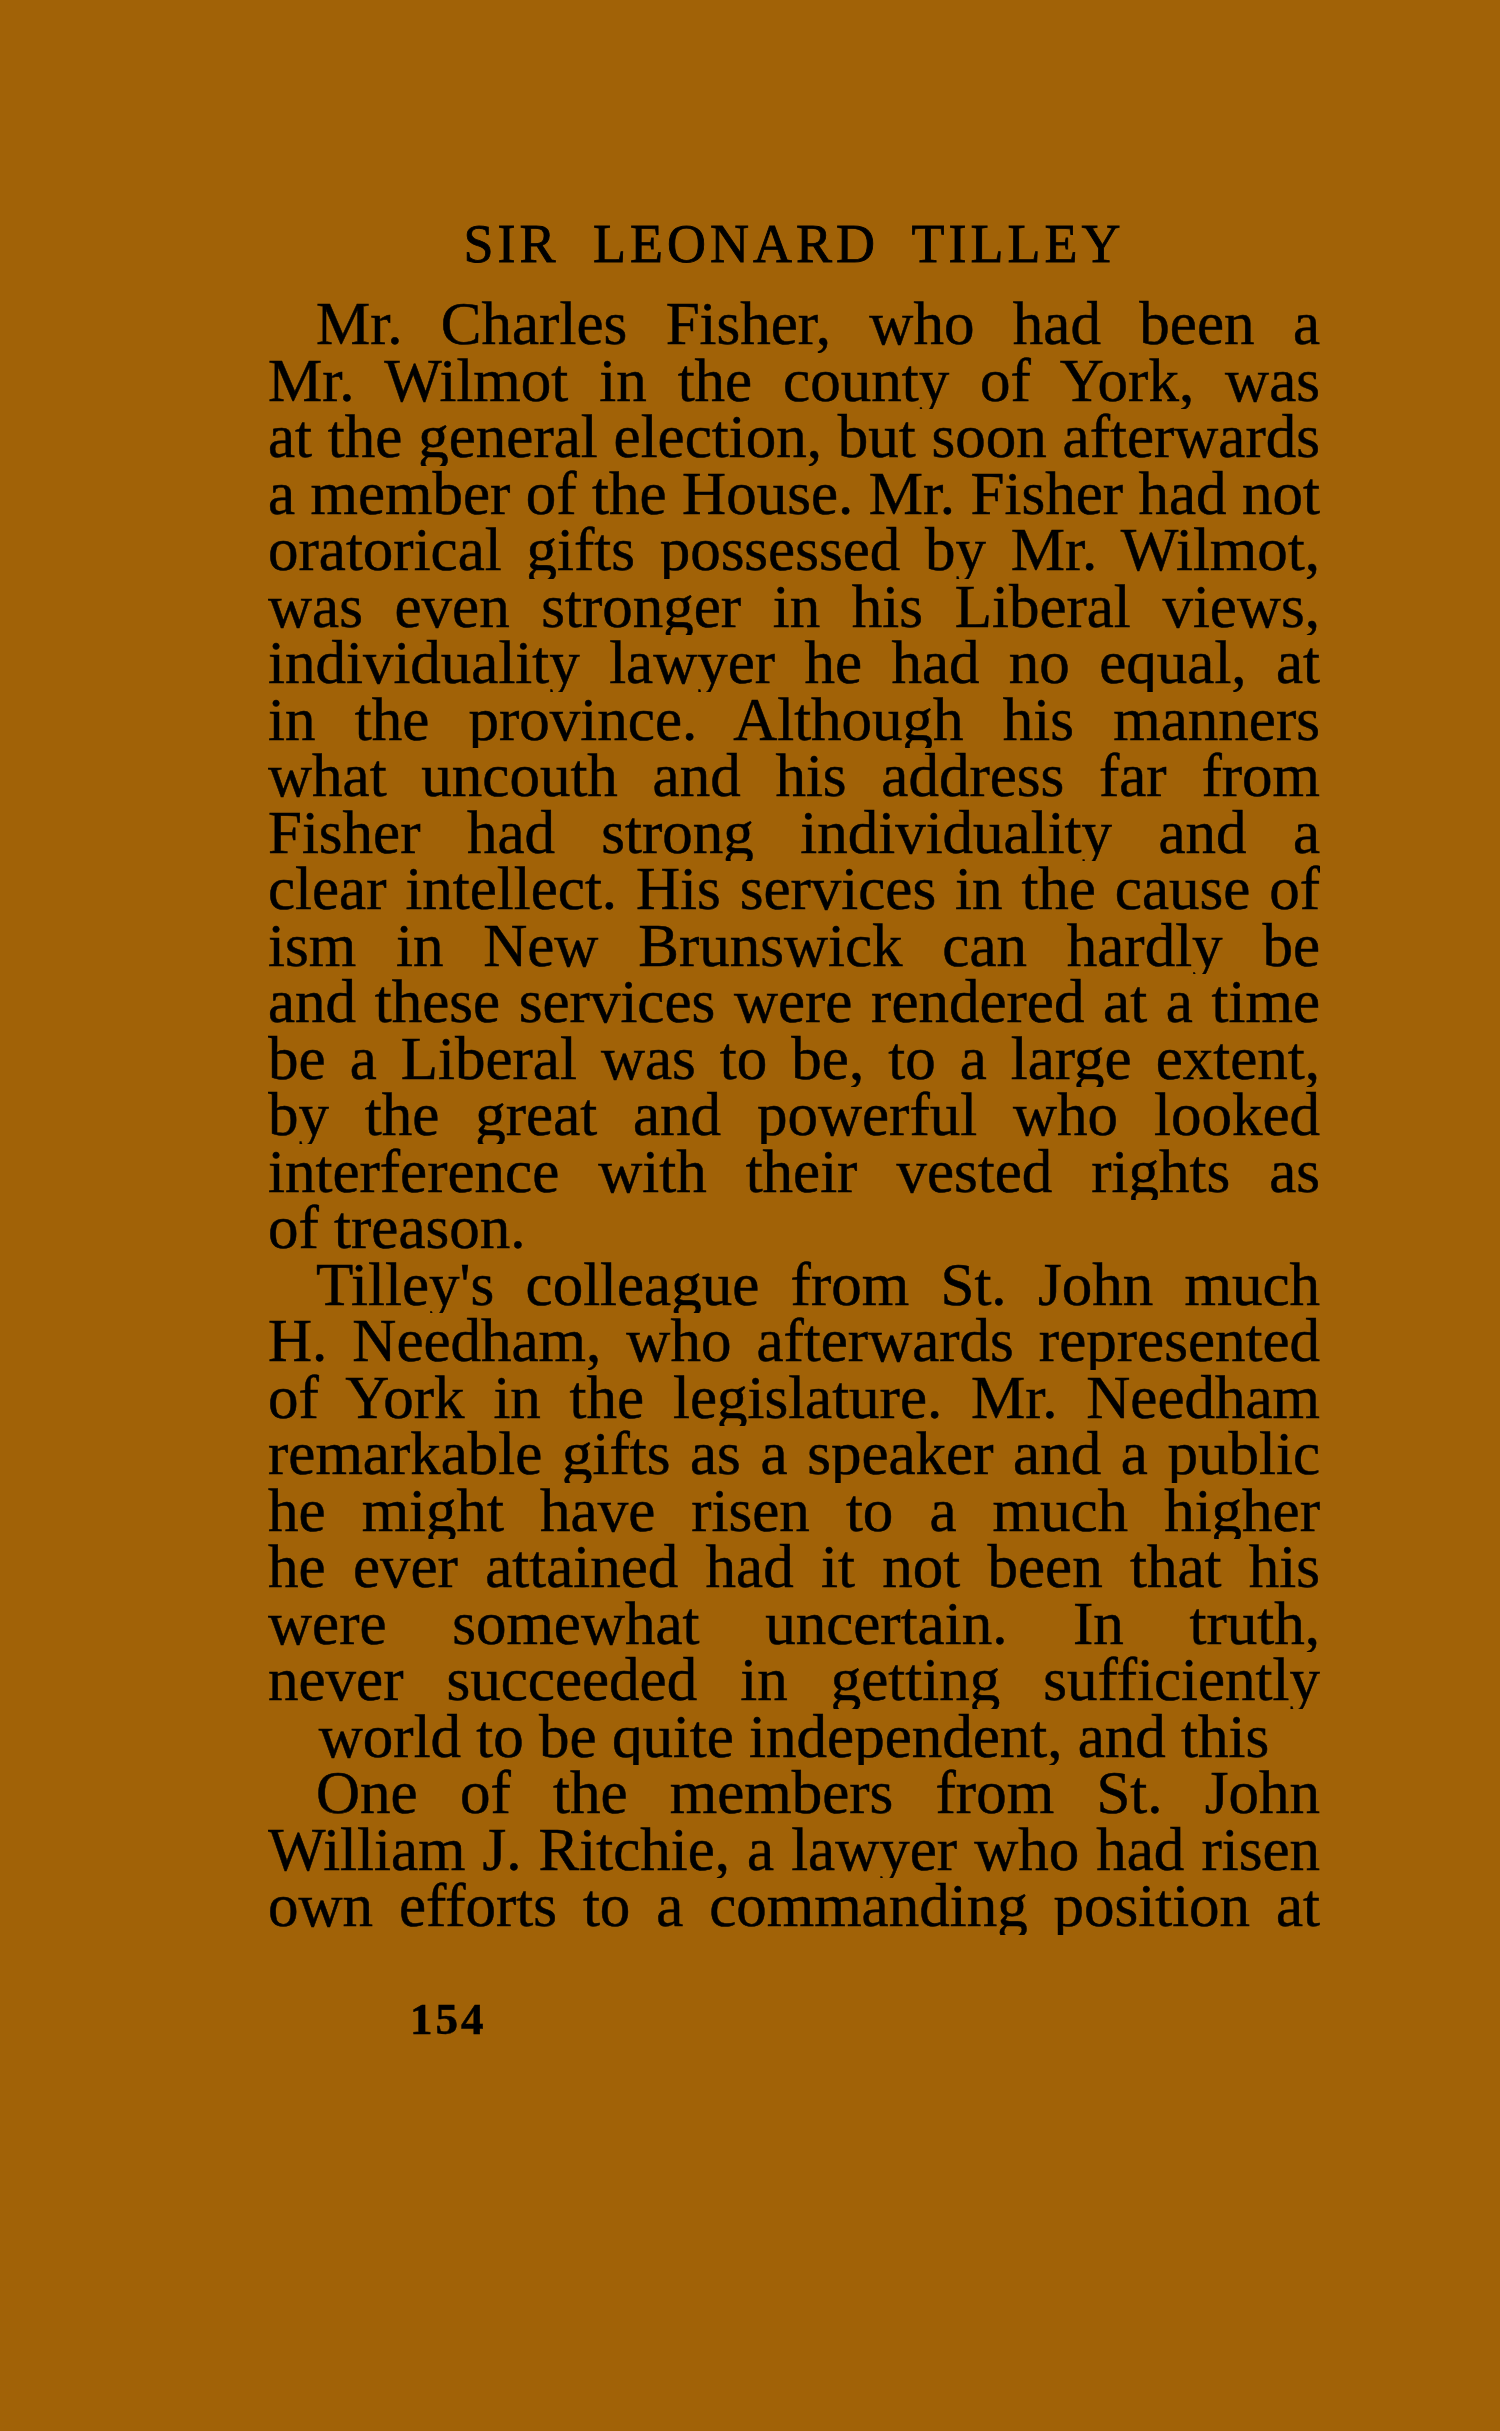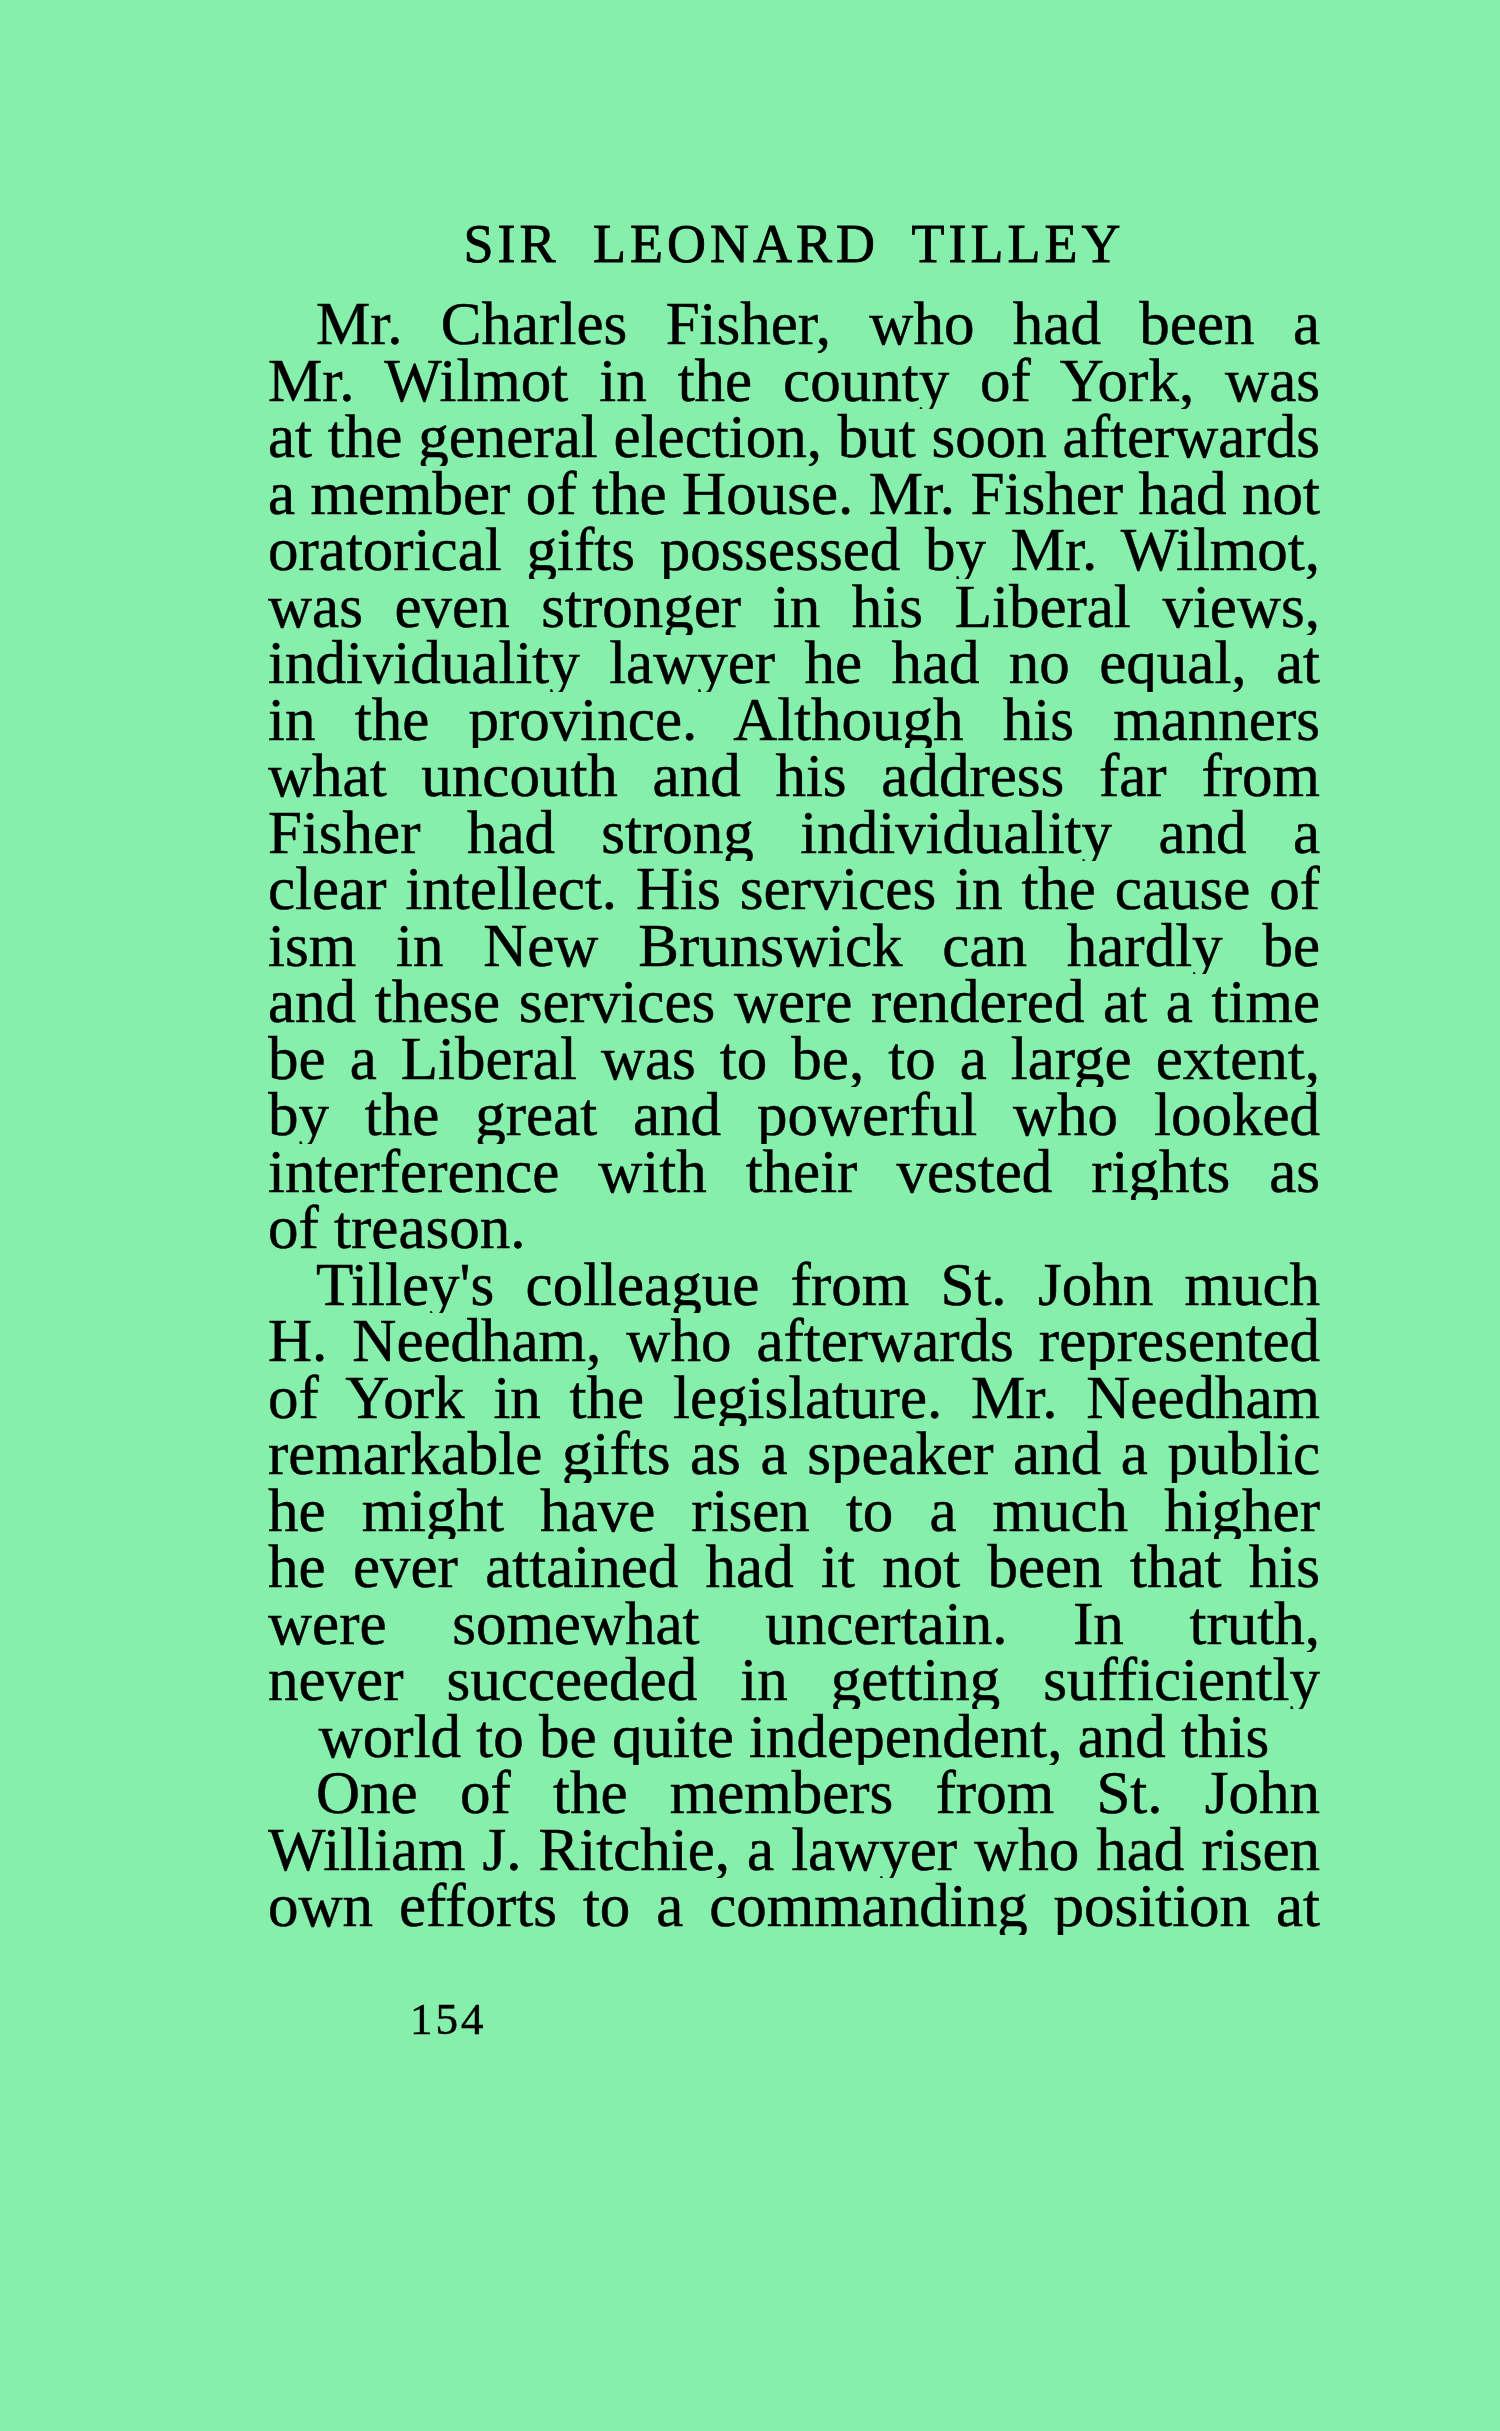--- a/index.html
+++ b/index.html
@@ -11,21 +11,21 @@
     width: 1500px;
     height: 2431px;
     position: relative;
     font-family: "Liberation Serif", serif;
     color: #000000;
     overflow: hidden;
   }
   .page {
     position: absolute;
     inset: 0;
-    background: #86efac;
+    background: #a16207;
   }
   .heading {
     position: absolute;
     top: 217px;
     left: 244px;
     width: 1100px;
     text-align: center;
     font-size: 54px;
     line-height: 54px;
     letter-spacing: 4px;
@@ -58,21 +58,21 @@
   }
   .line.indent {
     text-indent: 48px;
   }
   .folio {
     position: absolute;
     top: 1997px;
     left: 410px;
     font-size: 45px;
     line-height: 45px;
-    font-weight: normal;
+    font-weight: bold;
     letter-spacing: 3px;
     -webkit-text-stroke: 0.5px #000;
   }
 </style>
 </head>
 <body>
 
 <div class="page">
   <div class="heading">SIR LEONARD TILLEY</div>
 

